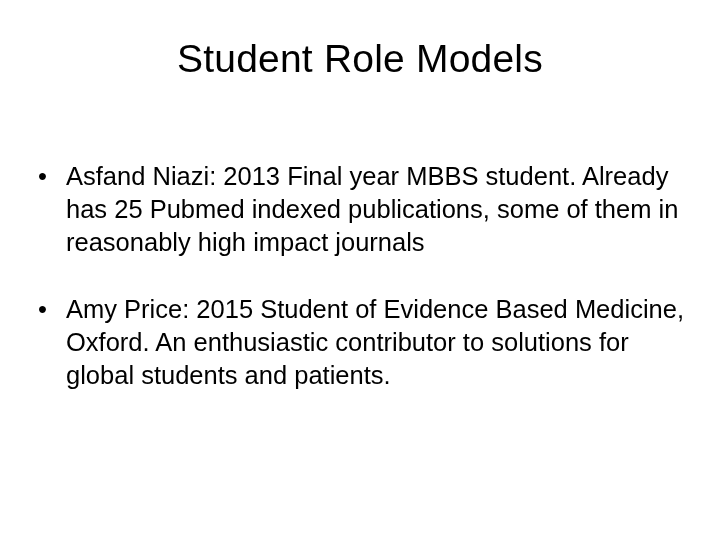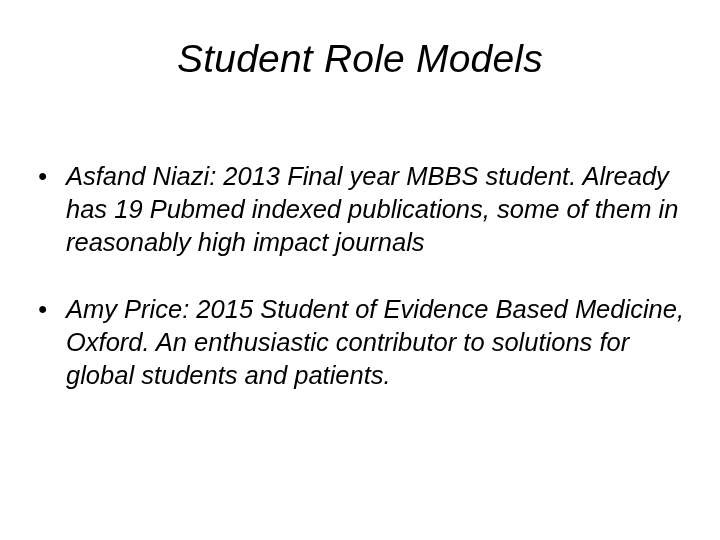--- a/index.html
+++ b/index.html
@@ -12,21 +12,20 @@
     background: #ffffff;
     font-family: "Liberation Sans", sans-serif;
     color: #000000;
     overflow: hidden;
   }
   .slide {
     position: relative;
     width: 720px;
     height: 448px;
     box-sizing: border-box;
-    font-style: italic;
   }
   .slide-title {
     position: absolute;
     left: 0;
     top: 36px;
     width: 720px;
     text-align: center;
     font-size: 39px;
     line-height: 46px;
     font-weight: normal;
@@ -65,21 +64,21 @@
 </head>
 <body>
 
 <div class="slide">
 
   <div class="slide-title">Student Role Models</div>
 
   <ul class="body-list">
     <li class="bullet-item">
       <span class="bullet-marker">•</span>
-      <span class="bullet-text">Asfand Niazi: 2013 Final year MBBS student. Already has 19 Pubmed indexed publications, some of them in reasonably high impact journals</span>
+      <span class="bullet-text">Asfand Niazi: 2013 Final year MBBS student. Already has 25 Pubmed indexed publications, some of them in reasonably high impact journals</span>
     </li>
     <li class="bullet-item">
       <span class="bullet-marker">•</span>
       <span class="bullet-text">Amy Price: 2015 Student of Evidence Based Medicine, Oxford. An enthusiastic contributor to solutions for global students and patients.</span>
     </li>
   </ul>
 
 </div>
 
 </body></html>

